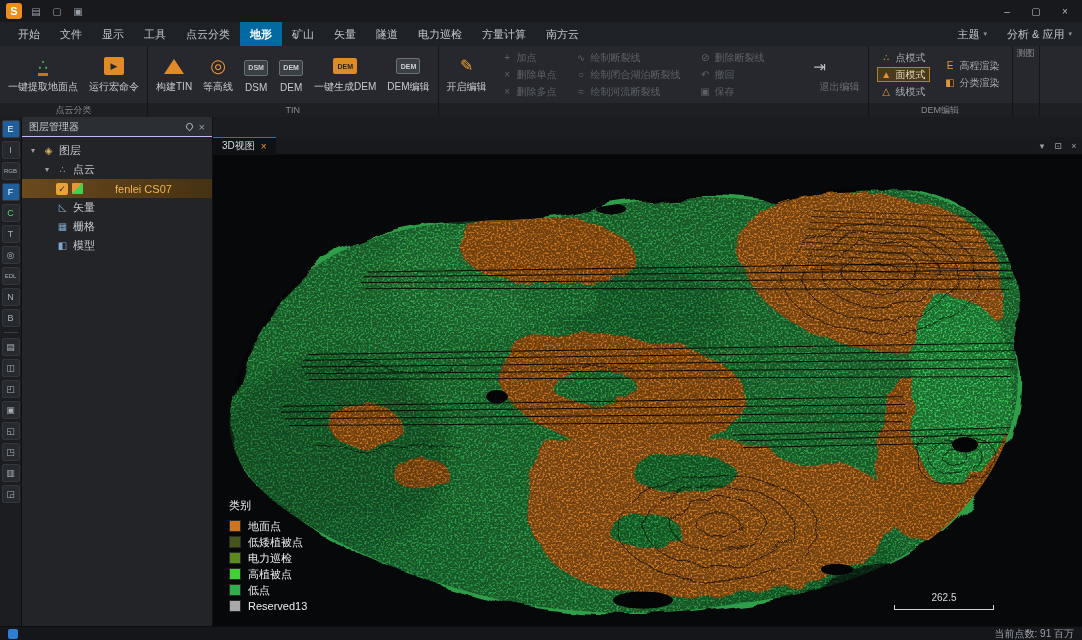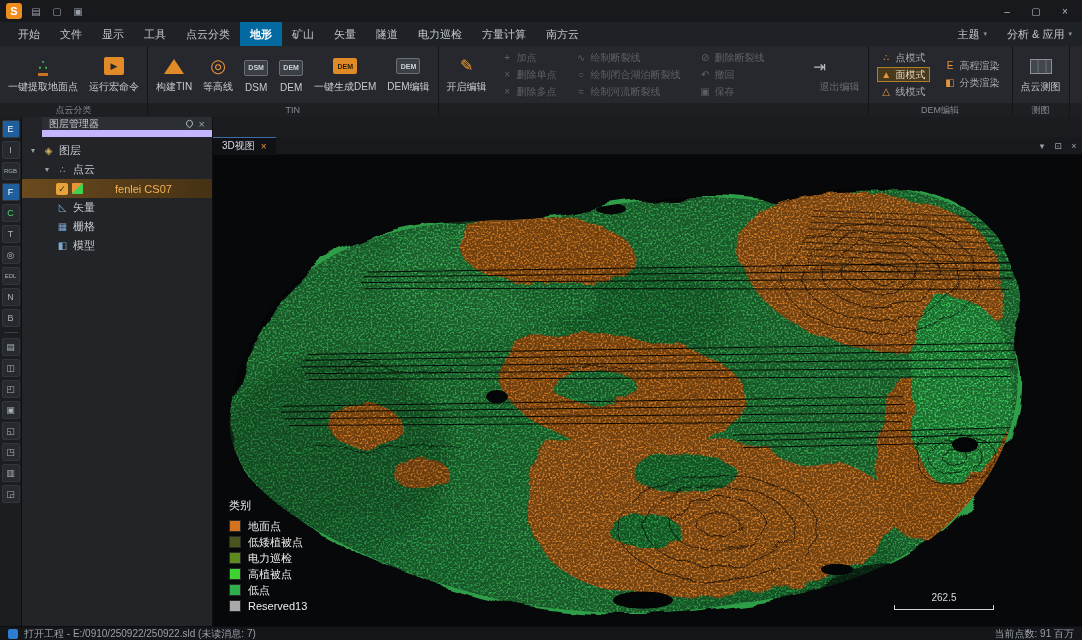--- a/index.html
+++ b/index.html
@@ -52,21 +52,21 @@
   .workspace{flex:1;display:flex;min-height:0;}
   .strip{width:22px;background:#1b1d21;border-right:1px solid #0e0f11;display:flex;flex-direction:column;align-items:center;padding-top:3px;gap:3px;flex:0 0 22px;}
   .sitem{width:18px;height:18px;flex:0 0 18px;display:flex;align-items:center;justify-content:center;font-size:9px;color:#aab0b6;background:#26292e;border:1px solid #33373d;border-radius:2px;overflow:hidden;}
   .sitem.tiny{font-size:6px;}
   .sitem.blue{background:#1f5f9e;color:#fff;}
   .sitem.green{color:#4fd06a;}
   .sdiv{width:14px;height:1px;background:#3a3e44;margin:2px 0;flex:0 0 1px;}
 
   
   .layerpanel{width:191px;flex:0 0 191px;background:#222428;border-right:1px solid #0e0f11;display:flex;flex-direction:column;}
-  .lp-head{height:20px;flex:0 0 20px;background:#2b2e33;display:flex;align-items:center;gap:6px;font-size:10px;color:#c6cad0;padding:0 7px;border-bottom:7px solid #c4b5fd;margin-left:20px;}
+  .lp-head{height:20px;flex:0 0 20px;background:#2b2e33;display:flex;align-items:center;gap:6px;font-size:10px;color:#c6cad0;padding:0 7px;border-bottom:1px solid #c4b5fd;}
   .lp-sp{flex:1;}
   .pin{width:7px;height:7px;border:1px solid #9aa0a6;border-radius:50% 50% 50% 0;transform:rotate(-45deg);}
   .lp-x{color:#9aa0a6;font-size:11px;}
   .tree{padding-top:4px;font-size:11px;}
   .trow{height:19px;display:flex;align-items:center;gap:4px;color:#c6cad0;white-space:nowrap;}
   .exp{color:#9aa0a6;font-size:8px;width:10px;text-align:center;}
   .noexp{width:10px;}
   .ticon{font-size:10px;color:#7fa8d0;width:13px;text-align:center;line-height:1;}
   .ticon.gold{color:#d8b25a;}
   .cb{width:12px;height:12px;background:#e8a33d;border-radius:2px;color:#3a2a08;font-size:9px;font-weight:bold;display:flex;align-items:center;justify-content:center;}
@@ -280,28 +280,20 @@
           <div class="smallbtn">
             <span class="sicon">◧</span>
             <span>分类渲染</span>
           </div>
         </div>
       </div>
       <div class="rlabel">DEM编辑</div>
     </div>
 
     <div class="rgroup">
-      <div class="rbtns">
-        <div class="bigbtn">
-          <span class="icon">
-              <span class="map-chip"></span>
-            </span>
-          <span class="lbl">点云测图</span>
-        </div>
-      </div>
       <div class="rlabel">测图</div>
     </div>
 
     <div class="rfill"></div>
   </div>
 
   <div class="workspace">
 
     <div class="strip">
       <div class="sitem blue">E</div>
@@ -517,18 +509,17 @@
         <div class="scalebar">
           <div>262.5</div>
           <div class="sline"></div>
         </div>
       </div>
     </div>
   </div>
 
   <div class="statusbar">
     <span class="sicon-blue"></span>
-    <span>打开工程 - E:/0910/250922/250922.sld (未读消息: 7)</span>
     <div class="ssp"></div>
     <span>当前点数: 91 百万</span>
   </div>
 
 </div>
 
 </body></html>

